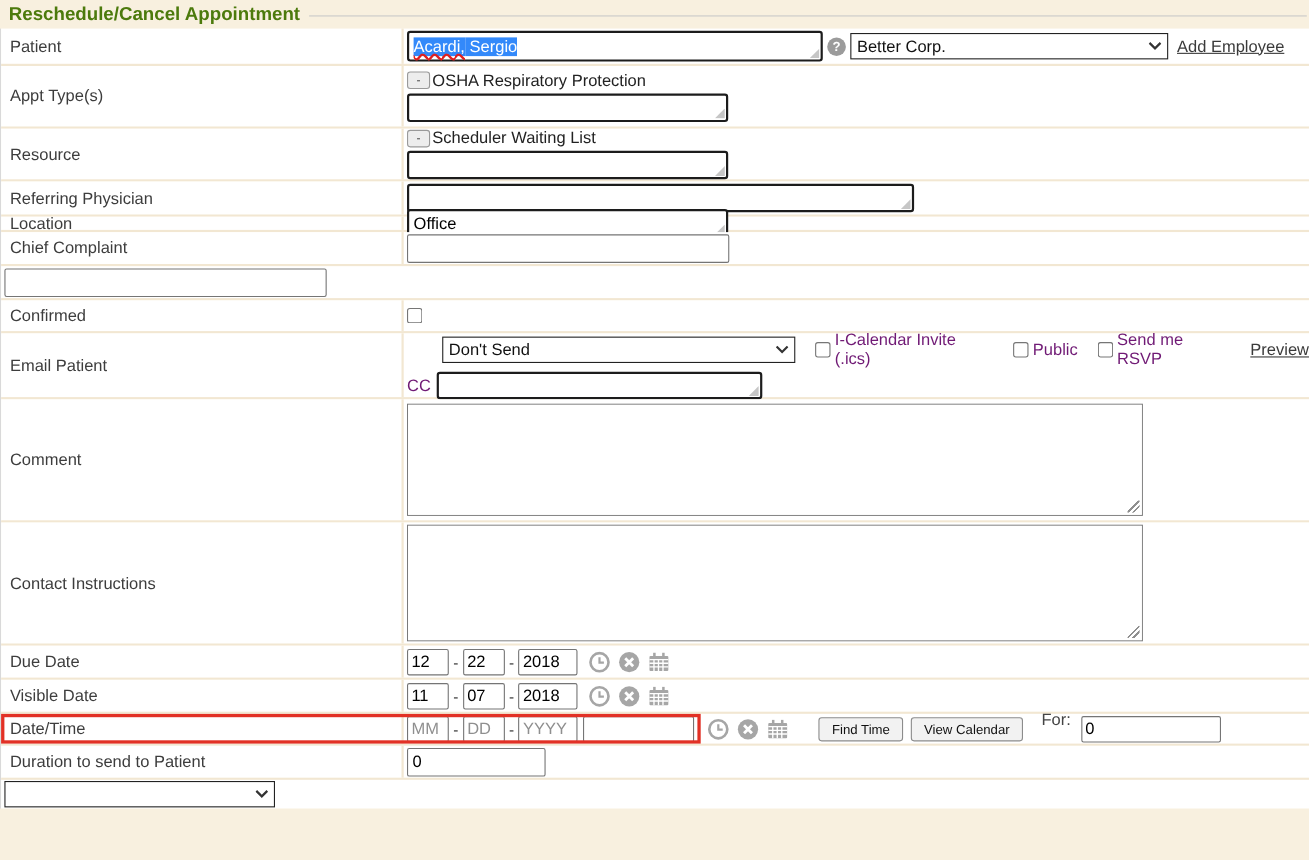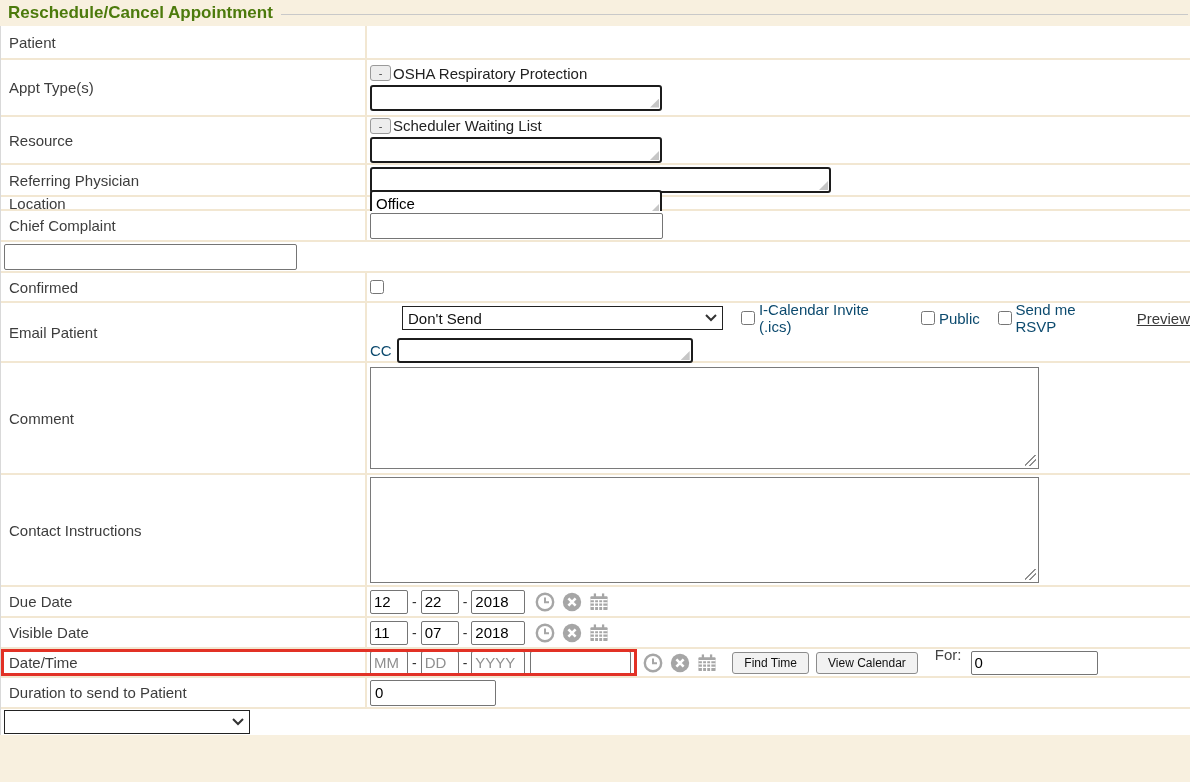--- a/index.html
+++ b/index.html
@@ -64,21 +64,21 @@
 
   
   .minus-btn { width:21px; height:16px; font:11px "Liberation Sans", sans-serif; color:#444;
                background:#ededed; border:1px solid #9a9a9a; border-radius:3px;
                display:inline-flex; align-items:center; justify-content:center; padding:0; margin-right:2px; }
   .help { width:17px; height:17px; border-radius:50%; background:#9b9b9b; color:#fff;
           font:bold 12px "Liberation Sans", sans-serif; display:inline-flex;
           align-items:center; justify-content:center; cursor:pointer; }
   .link { color:#3a3a3a; text-decoration:underline; font-size:15px; cursor:pointer; }
   .cb { width:14px; height:14px; margin:0 4px 0 0; }
-  .cb-label { font-size:15px; color:#0c4a6e; }
+  .cb-label { font-size:15px; color:#701a75; }
   .date-in { border:1px solid #757575; border-radius:2px; height:24px; width:38px;
              font:15px "Liberation Sans", sans-serif; padding:0 3px; outline:none; }
   .date-in.year { width:54px; }
   .dash { color:#333; font-size:14px; margin:0 1px; }
   .icon-btn { width:20px; height:20px; display:inline-flex; cursor:pointer; line-height:0; }
   .btn { font:12px "Liberation Sans", sans-serif; color:#111; background:#f2f2f2;
          border:1px solid #8c8c8c; border-radius:3px; padding:3px 11px; height:22px; cursor:pointer; }
   .for-label { font-size:15px; color:#444; margin:0 6px 16px 14px; }
 
   
@@ -91,20 +91,38 @@
 
 <div class="legend-row">
   <h1 class="legend">Reschedule/Cancel Appointment</h1>
   <div class="legend-rule"></div>
 </div>
 
 <div class="form">
 
   <div class="row r-patient">
     <div class="lbl">Patient</div>
+    <div class="cell" style="gap:4px;">
+      <span class="bwrap patient-box" role="textbox">
+        <span class="patient-text"><span class="sel misspell">Acardi,</span><span class="sel"> Sergio</span></span>
+        <i class="grip-tri"></i>
+      </span>
+      <span class="help">?</span>
+      <span class="swrap" style="width:289px;">
+        <select>
+          <option>Better Corp.</option>
+        </select>
+        <span class="chev">
+          <svg width="12" height="8" viewBox="0 0 12 8">
+              <path d="M1 1l5 5 5-5" stroke="#333" stroke-width="2" fill="none"></path>
+            </svg>
+        </span>
+      </span>
+      <a class="link" style="margin-left:4px;">Add Employee</a>
+    </div>
   </div>
 
   <div class="row r-appt">
     <div class="lbl">Appt Type(s)</div>
     <div class="cell col">
       <span class="line">
         <button class="minus-btn">-</button>
         <span style="font-size:15px;color:#222;">OSHA Respiratory Protection</span>
       </span>
       <span class="bwrap" style="width:292px;height:26px;">
@@ -312,21 +330,21 @@
           </svg>
       </span>
       <span class="icon-btn" style="margin-left:4px;">
         <svg width="21" height="20" viewBox="0 0 21 20">
             <rect x="5" y="1" width="2.4" height="4" fill="#a6a6a6"></rect>
             <rect x="13.6" y="1" width="2.4" height="4" fill="#a6a6a6"></rect>
             <rect x="1.5" y="4" width="18" height="14.5" rx="1" fill="#a6a6a6"></rect>
             <path d="M1.5 7.5h18M5.8 7.5v11M10.1 7.5v11M14.4 7.5v11M1.5 11h18M1.5 14.5h18" stroke="#fff" stroke-width="1.3"></path>
           </svg>
       </span>
-      <button class="btn" style="margin-left:12px;">Find Time</button>
+      <button class="btn" style="margin-left:24px;">Find Time</button>
       <button class="btn" style="margin-left:4px;">View Calendar</button>
       <span class="for-label">For:</span>
       <input class="date-in" style="width: 127px;" value="0">
     </div>
   </div>
 
   <div class="row r-duration">
     <div class="lbl">Duration to send to Patient</div>
     <div class="cell">
       <input class="ginput" style="width: 126px;" value="0">

